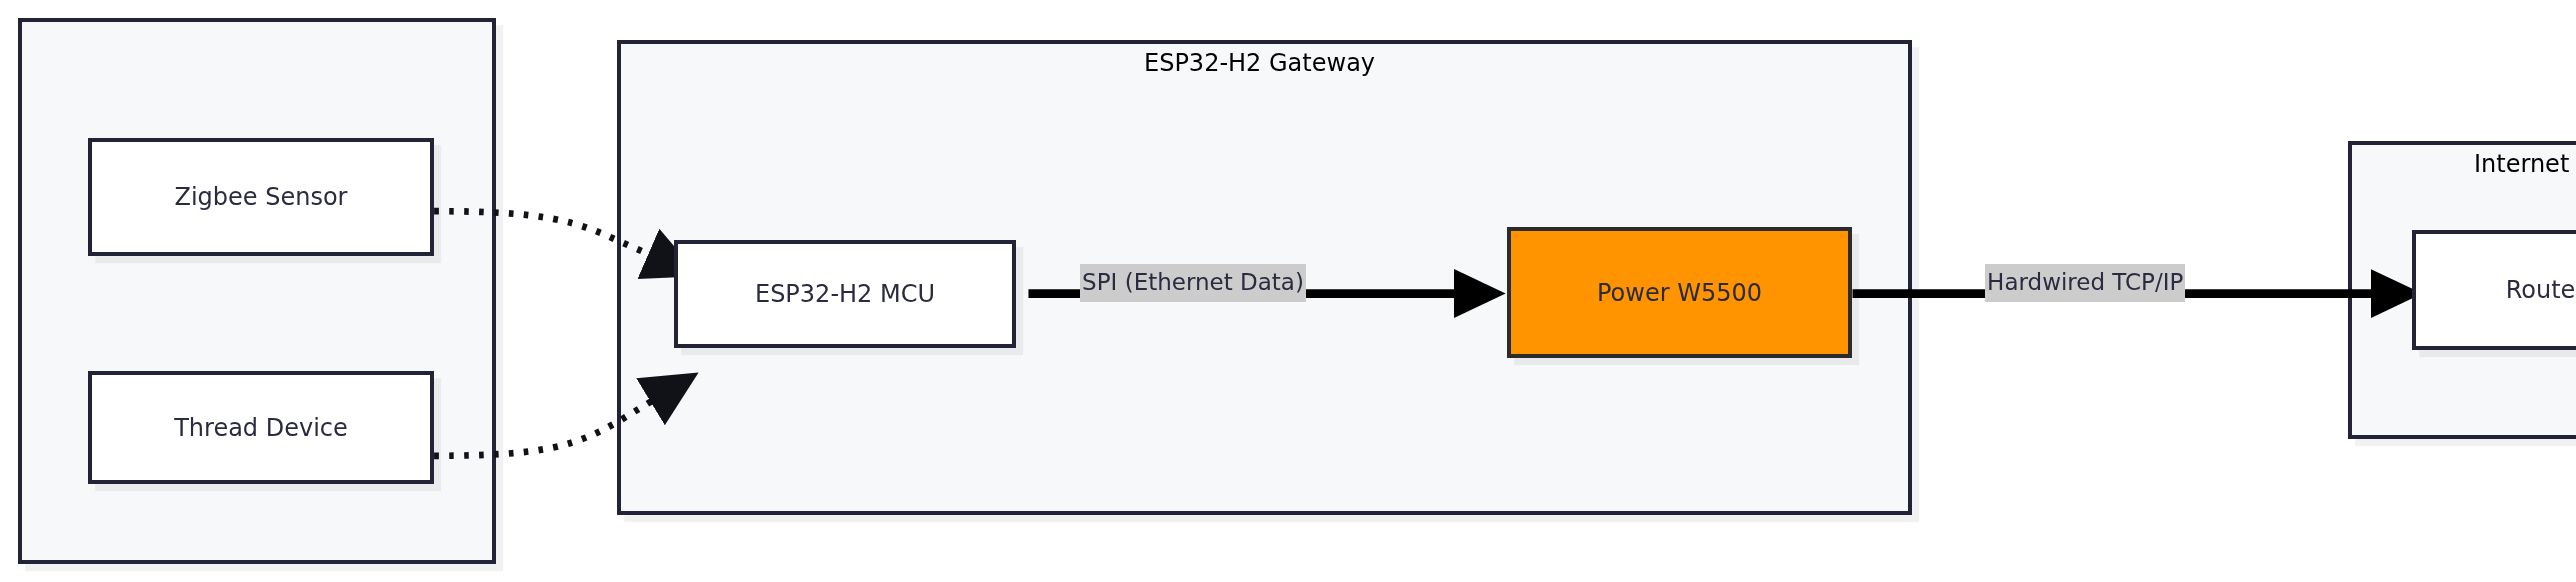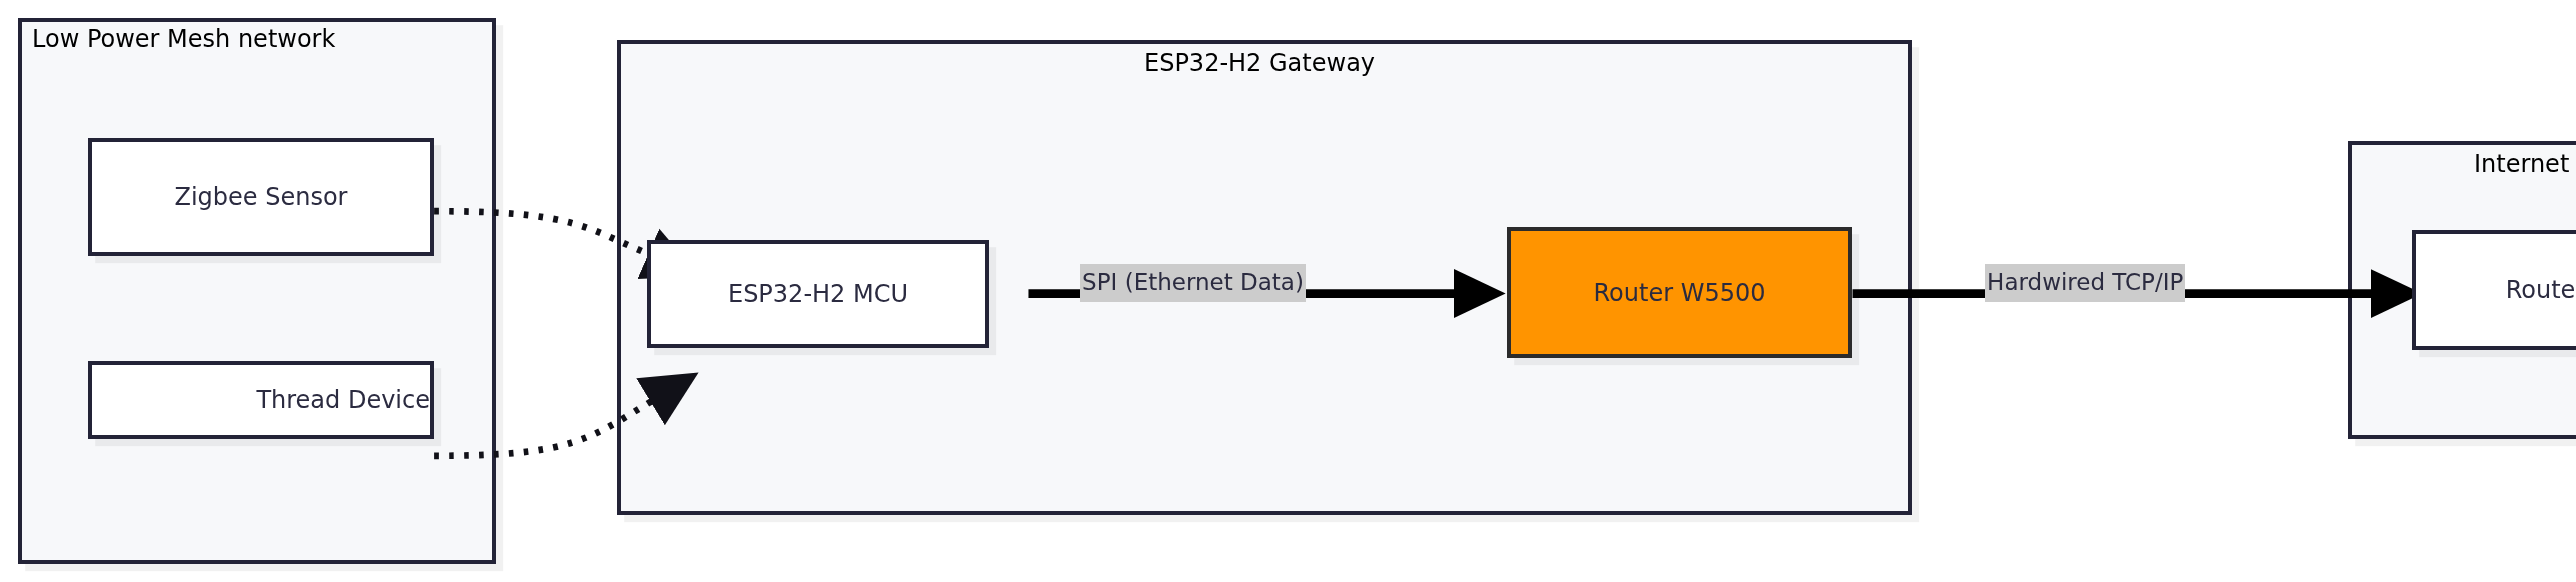--- a/index.html
+++ b/index.html
@@ -74,21 +74,20 @@
     padding: 7.2px 2.1px 8.2px 2.1px;
     line-height: 1;
   }
 </style>
 </head>
 <body>
 
 <div id="canvas">
 
   <div class="cluster" style="left:18px; top:17.5px; width:478px; height:546px;"></div>
-  <div class="cluster-label" style="left:32px; top:25px;">Low Power Mesh network</div>
 
   <div class="cluster" style="left:617px; top:40px; width:1295px; height:475px;"></div>
   <div class="cluster-label" style="left:1108px; top:49px;margin-left:36px;">ESP32-H2 Gateway</div>
 
   <div class="cluster" style="left:2348px; top:141px; width:495px; height:298px;"></div>
   <div class="cluster-label" style="left:2474px; top:150px;">Internet / Cloud</div>
 
   <svg class="edge-svg" viewBox="0 0 5559 1130" xmlns="http://www.w3.org/2000/svg">
     <defs>
       <marker id="arrow-thin" markerWidth="9" markerHeight="9" refX="5.2" refY="4.5" orient="auto" markerUnits="strokeWidth">
@@ -105,30 +104,30 @@
 
     <path d="M 1996,570 L 2880,570" fill="none" stroke="#000000" stroke-width="17" marker-end="url(#arrow-thick)"></path>
 
     <path d="M 3596,570 L 4660,570" fill="none" stroke="#000000" stroke-width="17" marker-end="url(#arrow-thick)"></path>
   </svg>
 
   <div class="node" style="left:88px; top:138px; width:346px; height:118px;">
     <span class="node-label">Zigbee Sensor</span>
   </div>
 
-  <div class="node" style="left:88px; top:361px; width:346px; height:78px;justify-content:flex-end;">
+  <div class="node" style="left:88px; top:371px; width:346px; height:113px;">
     <span class="node-label">Thread Device</span>
   </div>
 
-  <div class="node" style="left:647px; top:240px; width:342px; height:108px;justify-content:center;">
+  <div class="node" style="left:674px; top:240px; width:342px; height:108px;justify-content:center;">
     <span class="node-label">ESP32-H2 MCU</span>
   </div>
 
   <div class="node accent" style="left:1507px; top:227px; width:345px; height:131px;">
-    <span class="node-label">Router W5500</span>
+    <span class="node-label">Power W5500</span>
   </div>
 
   <div class="node" style="left:2412px; top:230px; width:369px; height:120px;">
     <span class="node-label">Router / Server</span>
   </div>
 
   <div class="edge-label" style="left:1985px; top:264px;">Hardwired TCP/IP</div>
 
   <div class="edge-label" style="left:1080px; top:264px;">SPI (Ethernet Data)</div>
 

